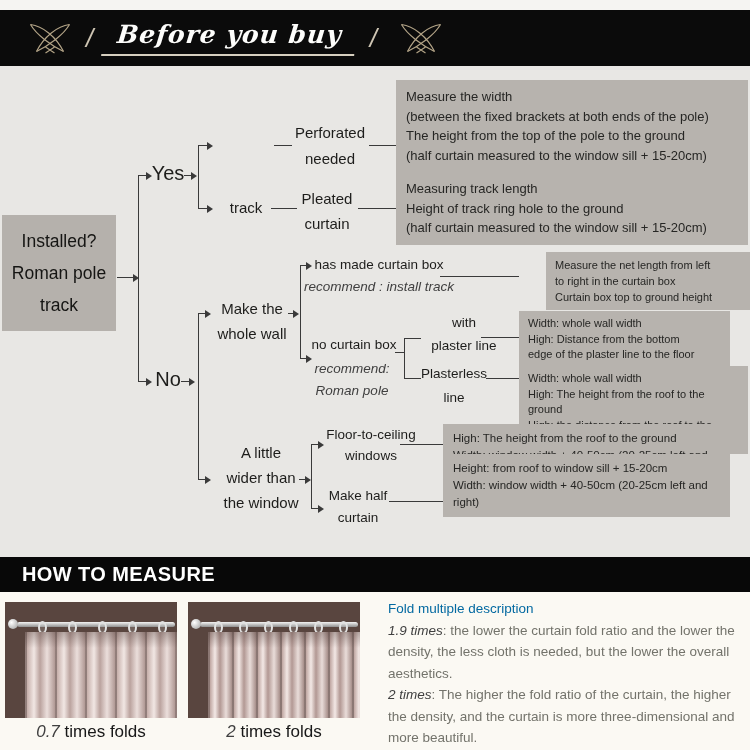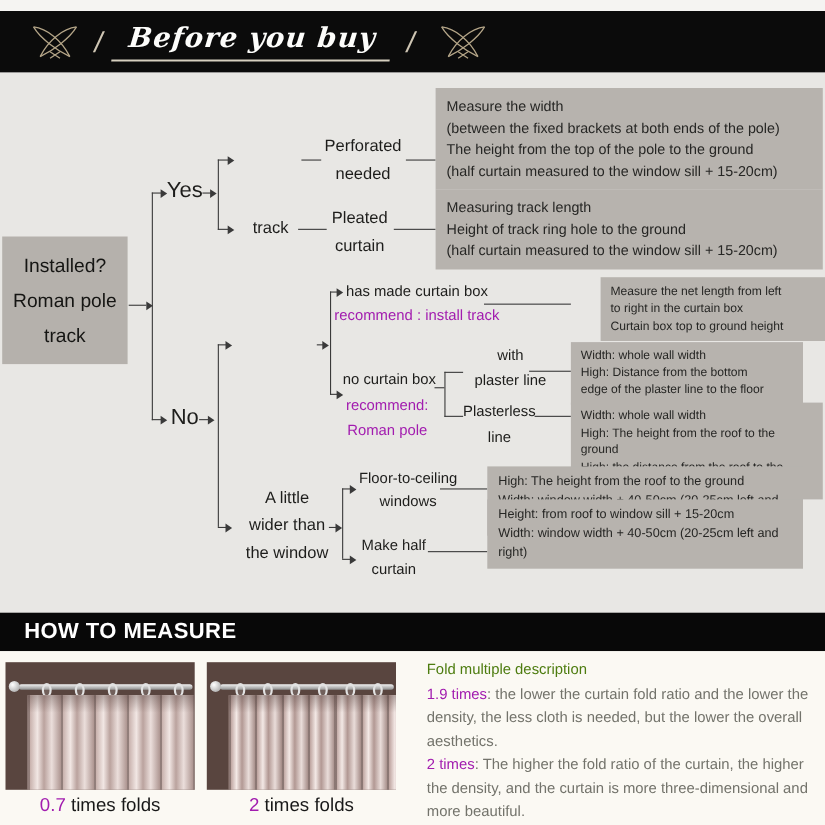--- a/index.html
+++ b/index.html
@@ -15,21 +15,21 @@
   .banner-slash.r{margin:0 6px 0 14px;}
   .banner-title{color:#fdfdfb;font-family:"DejaVu Serif",serif;font-style:italic;font-weight:bold;
                 font-size:25px;padding:0 14px 5px 14px;border-bottom:2px solid #d6cfbf;
                 transform:skewX(-6deg);letter-spacing:1px;}
   
   .flow-bg{position:absolute;left:0;top:66px;width:750px;height:491px;background:#e8e7e4;}
   .ln{position:absolute;background:#3a3a3a;}
   .ar{position:absolute;width:0;height:0;border-top:4px solid transparent;
       border-bottom:4px solid transparent;border-left:6px solid #3a3a3a;}
   .node{position:absolute;text-align:center;white-space:pre-line;color:#1d1d1b;}
-  .red{color:#a21caf;}
+  .red{color:#404040;font-style:italic;}
   .root-box{position:absolute;left:2px;top:215px;width:114px;height:116px;background:#b5b1ac;
             color:#151513;font-size:17.5px;line-height:32px;text-align:center;white-space:pre-line;
             display:flex;align-items:center;justify-content:center;}
   .ibox{position:absolute;background:#b7b3ae;color:#262624;white-space:pre-line;box-sizing:border-box;}
   
   .measure-banner{position:absolute;left:0;top:557px;width:750px;height:35px;background:#080808;
                   color:#ffffff;font-size:20px;font-weight:bold;display:flex;align-items:center;
                   padding-left:22px;box-sizing:border-box;letter-spacing:0.4px;}
   
   .bottom-bg{position:absolute;left:0;top:592px;width:750px;height:158px;background:#fbf9f3;}
@@ -52,21 +52,21 @@
         rgba(88,66,62,0.6) 0px, rgba(88,66,62,0.6) 2px,
         rgba(188,162,157,0.9) 2px, rgba(246,236,233,0.9) 7px,
         rgba(168,140,135,0.8) 12px, rgba(236,224,221,0.85) 18px,
         rgba(140,112,107,0.65) 24px);}
   .fig .curtain-top-shadow{position:absolute;left:20px;right:0;top:30px;height:16px;
       background:linear-gradient(rgba(70,50,46,0.35),rgba(70,50,46,0));}
   .fig-label{position:absolute;top:722px;width:172px;text-align:center;font-size:17px;color:#181818;}
   .fold-desc{position:absolute;left:388px;top:598px;width:354px;font-size:13.5px;line-height:21.5px;
              color:#73736b;}
   .fold-desc p{margin:0;}
-  .fold-title{color:#4d7c0f;}
+  .fold-title{color:#0369a1;}
 </style>
 </head>
 <body>
 
 <div class="page">
 
   <div class="top-banner">
     <svg class="ornament" viewBox="0 0 64 44">
       <path d="M6,4 C22,6 40,20 50,40"></path>
         <path d="M6,4 C14,18 34,32 50,40"></path>
@@ -145,20 +145,22 @@
   <div class="ln" style="left:400px;top:444px;width:43px;height:1px"></div>
   <div class="ln" style="left:389px;top:501px;width:54px;height:1px"></div>
 
   <div class="node" style="left:148px;top:162px;width:40px;font-size:20px">Yes</div>
   <div class="node" style="left:148px;top:368px;width:40px;font-size:20px">No</div>
   <div class="node" style="left:289px;top:120px;width:82px;font-size:15px;line-height:26px">Perforated
 needed</div>
   <div class="node" style="left:218px;top:199px;width:56px;font-size:15px">track</div>
   <div class="node" style="left:293px;top:186px;width:68px;font-size:15px;line-height:25px">Pleated
 curtain</div>
+  <div class="node" style="left:211px;top:296px;width:82px;font-size:15px;line-height:25px">Make the
+whole wall</div>
   <div class="node" style="left:306px;top:257px;width:146px;font-size:13.5px">has made curtain box</div>
   <div class="node red" style="left:298px;top:279px;width:162px;font-size:13.5px">recommend : install track</div>
   <div class="node" style="left:306px;top:337px;width:96px;font-size:13.5px">no curtain box</div>
   <div class="node red" style="left:308px;top:358px;width:88px;font-size:13.5px;line-height:22px">recommend:
 Roman pole</div>
   <div class="node" style="left:426px;top:311px;width:76px;font-size:13.5px;line-height:23px">with
 plaster line</div>
   <div class="node" style="left:415px;top:362px;width:78px;font-size:13.5px;line-height:24px">Plasterless
 line</div>
   <div class="node" style="left:316px;top:424px;width:110px;font-size:13.5px;line-height:21px">Floor-to-ceiling

